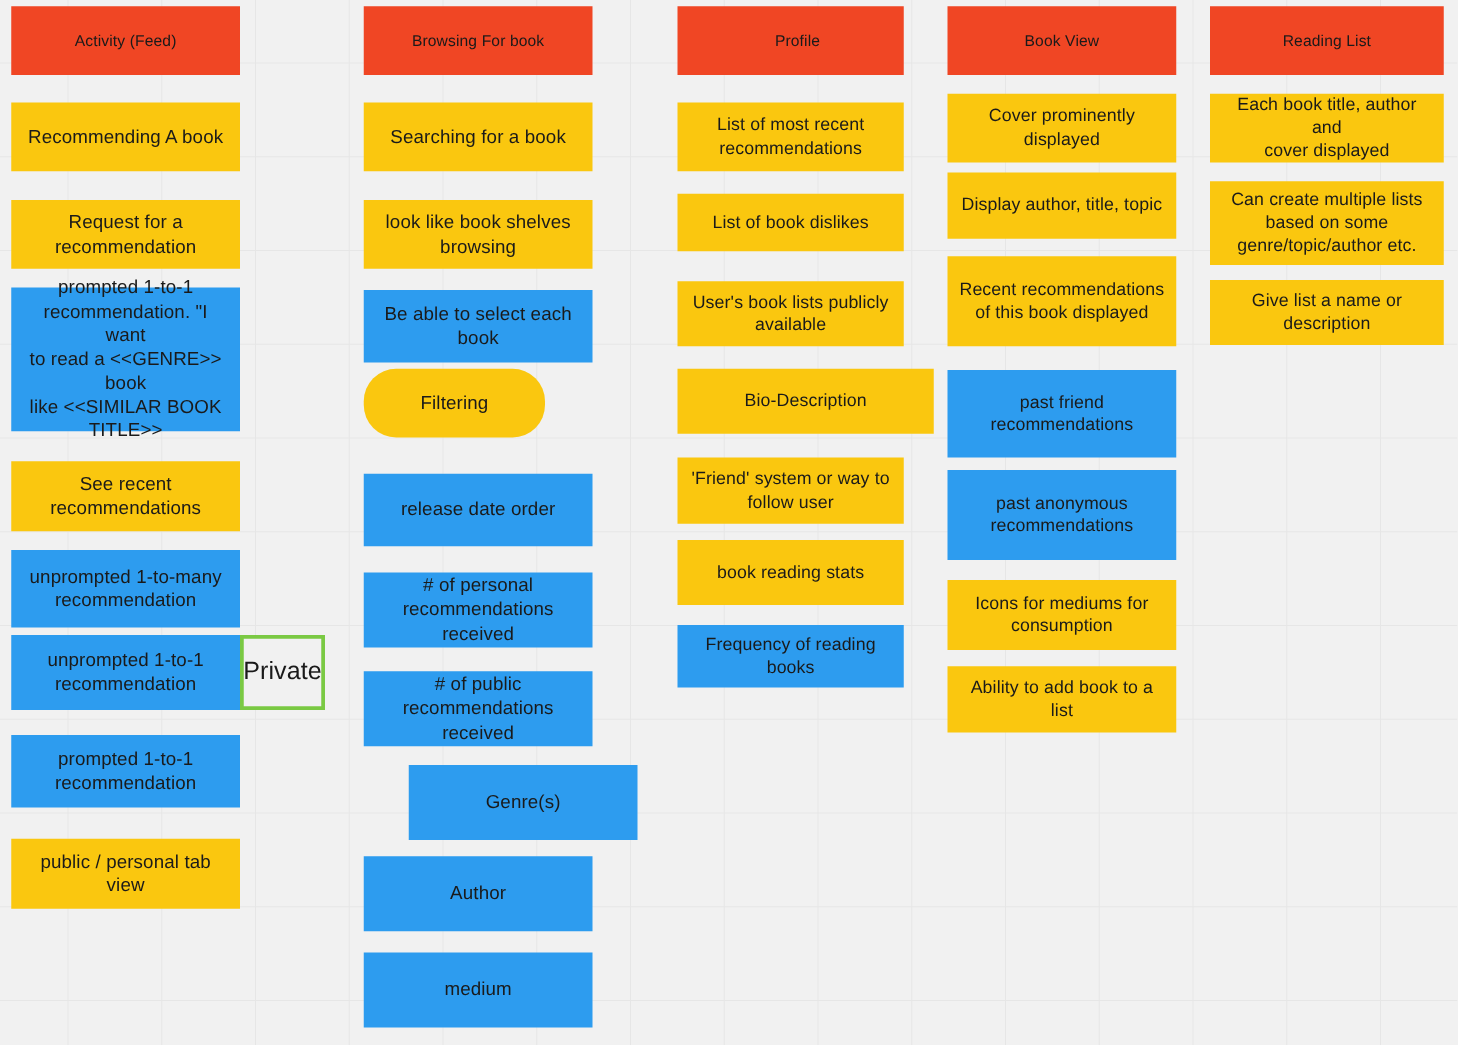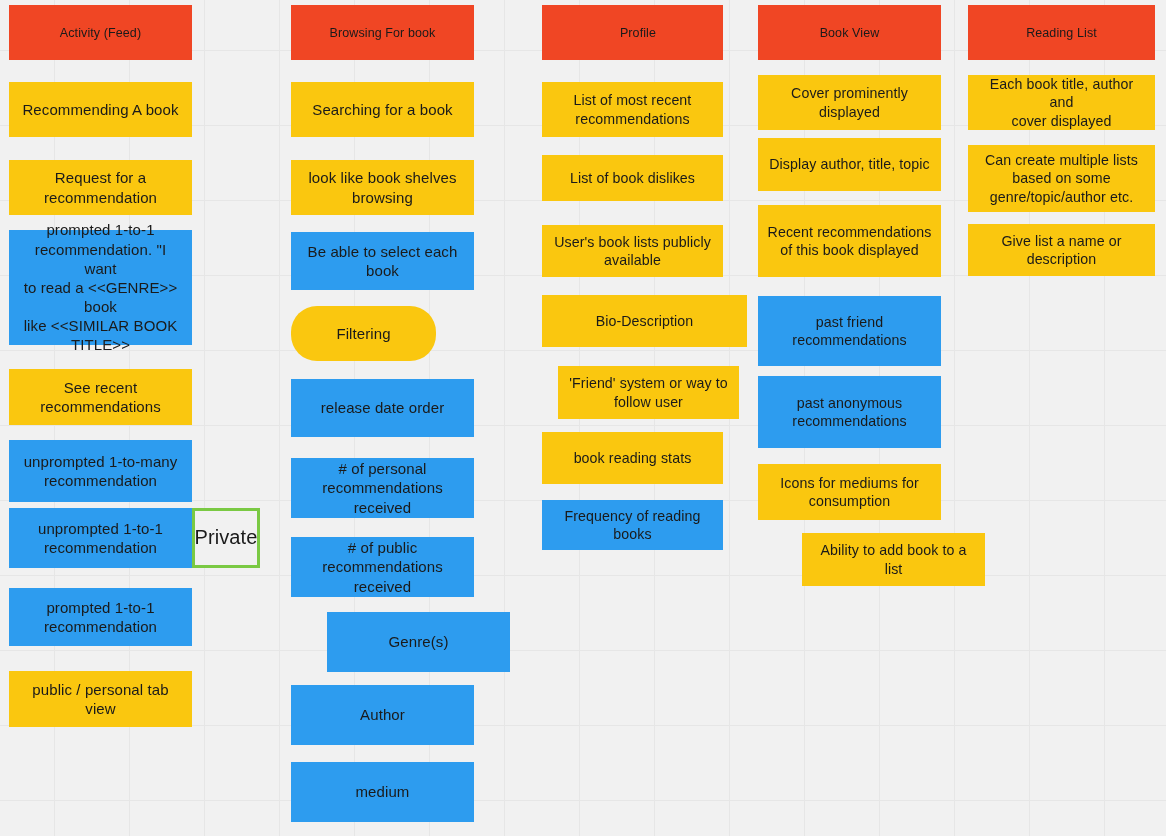--- a/index.html
+++ b/index.html
@@ -86,55 +86,55 @@
 recommendation</div>
     <div class="note yellow" style="left:9px; top:671px; width:183px; height:56px;">public / personal tab view</div>
 
     <div class="note outline" style="left:192px; top:508px; width:68px; height:60px;">Private</div>
 
     <div class="note header" style="left:291px; top:5px; width:183px; height:55px;">Browsing For book</div>
     <div class="note yellow" style="left:291px; top:82px; width:183px; height:55px;">Searching for a book</div>
     <div class="note yellow" style="left:291px; top:160px; width:183px; height:55px;">look like book shelves
 browsing</div>
     <div class="note blue" style="left:291px; top:232px; width:183px; height:58px;">Be able to select each book</div>
-    <div class="note yellow" style="left:291px; top:306px; width:145px; height:55px;border-radius:26px;">Filtering</div>
+    <div class="note yellow" style="left:291px; top:295px; width:145px; height:55px;border-radius:26px;">Filtering</div>
     <div class="note blue" style="left:291px; top:379px; width:183px; height:58px;">release date order</div>
     <div class="note blue" style="left:291px; top:458px; width:183px; height:60px;"># of personal
 recommendations received</div>
     <div class="note blue" style="left:291px; top:537px; width:183px; height:60px;"># of public
 recommendations received</div>
     <div class="note blue" style="left:291px; top:612px; width:183px; height:60px;margin-left:36px;">Genre(s)</div>
     <div class="note blue" style="left:291px; top:685px; width:183px; height:60px;">Author</div>
     <div class="note blue" style="left:291px; top:762px; width:183px; height:60px;">medium</div>
 
     <div class="note header" style="left:542px; top:5px; width:181px; height:55px;padding-left:20px;">Profile</div>
     <div class="note yellow small" style="left:542px; top:82px; width:181px; height:55px;">List of most recent
 recommendations</div>
     <div class="note yellow small" style="left:542px; top:155px; width:181px; height:46px;">List of book dislikes</div>
     <div class="note yellow small" style="left:542px; top:225px; width:181px; height:52px;">User's book lists publicly
 available</div>
     <div class="note yellow small" style="left:542px; top:295px; width:205px; height:52px;">Bio-Description</div>
-    <div class="note yellow small" style="left:542px; top:366px; width:181px; height:53px;margin-left:16px;">'Friend' system or way to
+    <div class="note yellow small" style="left:542px; top:366px; width:181px; height:53px;">'Friend' system or way to
 follow user</div>
     <div class="note yellow small" style="left:542px; top:432px; width:181px; height:52px;">book reading stats</div>
     <div class="note blue small" style="left:542px; top:500px; width:181px; height:50px;">Frequency of reading books</div>
 
     <div class="note header" style="left:758px; top:5px; width:183px; height:55px;">Book View</div>
     <div class="note yellow small" style="left:758px; top:75px; width:183px; height:55px;">Cover prominently
 displayed</div>
     <div class="note yellow small" style="left:758px; top:138px; width:183px; height:53px;">Display author, title, topic</div>
     <div class="note yellow small" style="left:758px; top:205px; width:183px; height:72px;">Recent recommendations
 of this book displayed</div>
     <div class="note blue small" style="left:758px; top:296px; width:183px; height:70px;">past friend
 recommendations</div>
     <div class="note blue small" style="left:758px; top:376px; width:183px; height:72px;">past anonymous
 recommendations</div>
     <div class="note yellow small" style="left:758px; top:464px; width:183px; height:56px;">Icons for mediums for
 consumption</div>
-    <div class="note yellow small" style="left:758px; top:533px; width:183px; height:53px;margin-left:44px;">Ability to add book to a list</div>
+    <div class="note yellow small" style="left:758px; top:533px; width:183px; height:53px;">Ability to add book to a list</div>
 
     <div class="note header" style="left:968px; top:5px; width:187px; height:55px;">Reading List</div>
     <div class="note yellow small" style="left:968px; top:75px; width:187px; height:55px;">Each book title, author and
 cover displayed</div>
     <div class="note yellow small" style="left:968px; top:145px; width:187px; height:67px;">Can create multiple lists
 based on some
 genre/topic/author etc.</div>
     <div class="note yellow small" style="left:968px; top:224px; width:187px; height:52px;">Give list a name or
 description</div>
 

